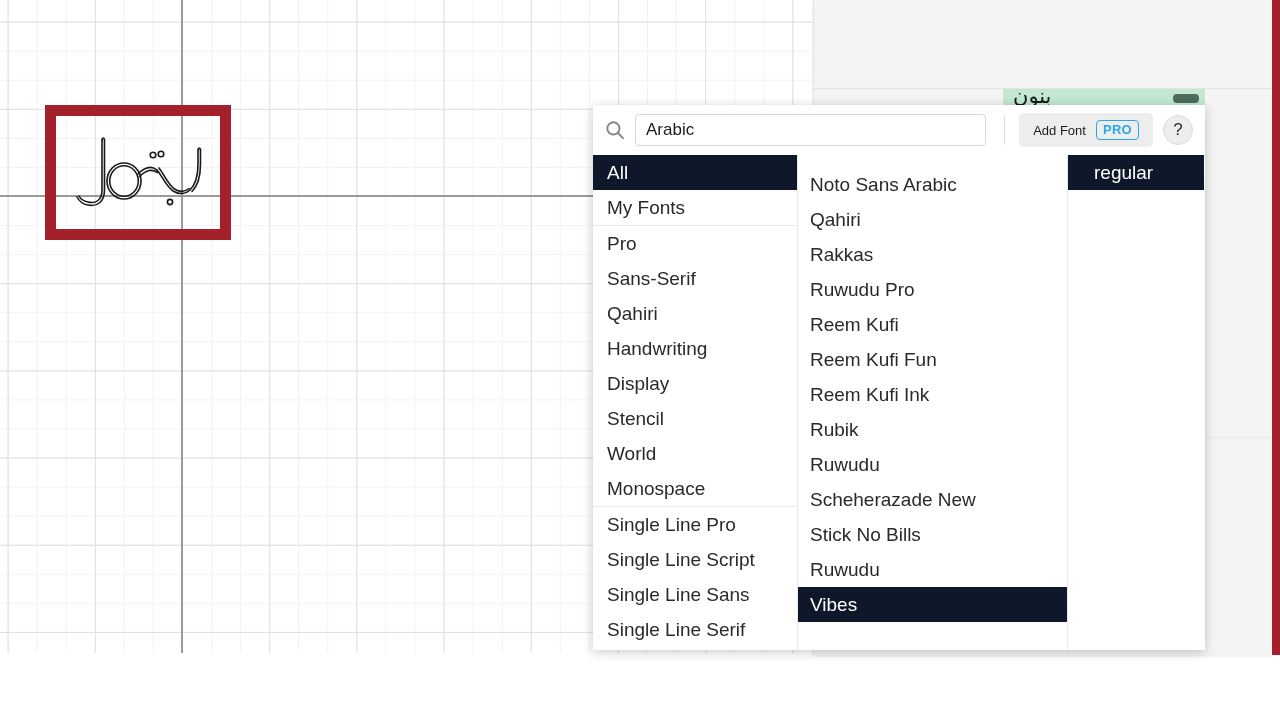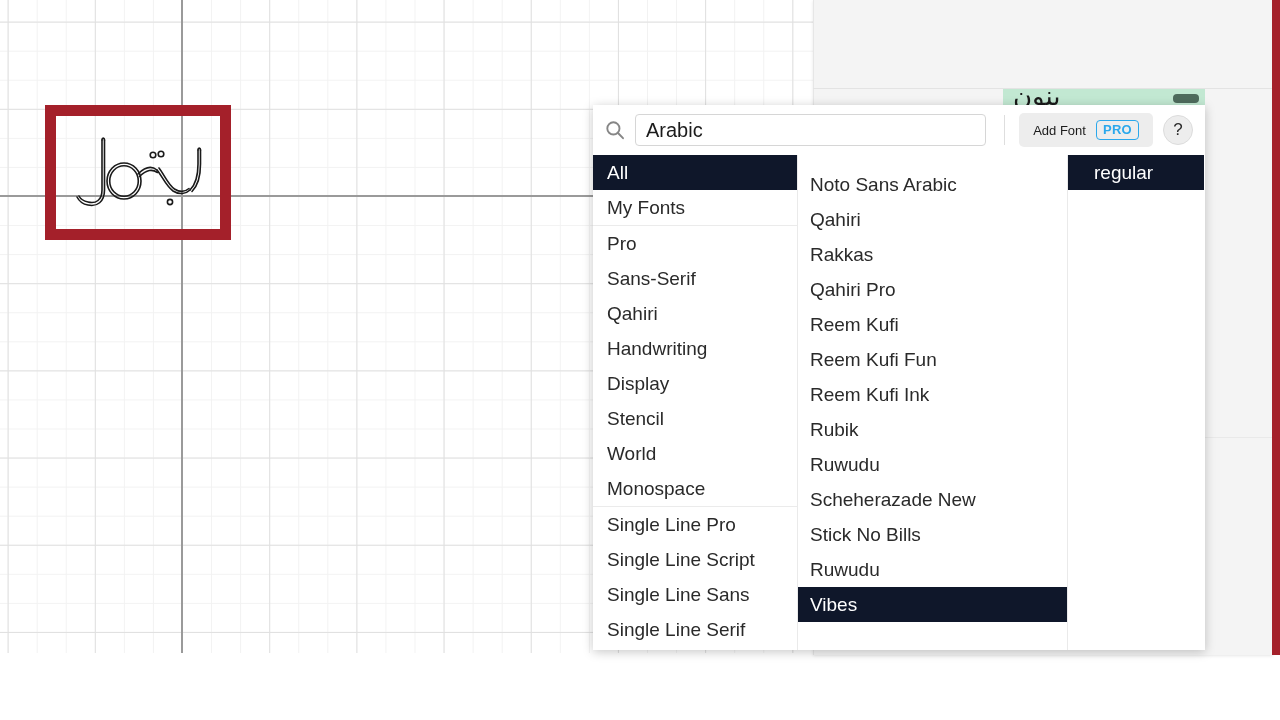--- a/index.html
+++ b/index.html
@@ -98,21 +98,21 @@
     position: absolute;
     left: 1003px; top: 89px;
     width: 202px; height: 19px;
     background: #c2e8d2;
     display: flex;
     align-items: center;
     justify-content: space-between;
     padding: 0 6px 0 10px;
   }
   #bg-font-row .arabic-sample {
-    font-size: 26px;
+    font-size: 21px;
     line-height: 19px;
     color: #1a1a1a;
     font-family: "DejaVu Sans", sans-serif;
     transform: translateY(-2px);
   }
   #bg-font-row .pill {
     width: 26px; height: 9px;
     border-radius: 4px;
     background: #4e6b5c;
   }
@@ -149,21 +149,21 @@
     margin-right: 6px;
   }
 
   #search-input {
     flex: 1 1 auto;
     height: 32px;
     border: 1px solid #d6d6d6;
     border-radius: 4px;
     background: #fff;
     font-family: "Liberation Sans", sans-serif;
-    font-size: 20px;
+    font-size: 17px;
     color: #1c1c1c;
     padding: 0 10px;
     outline: none;
   }
   #search-input::placeholder { color: #9b9b9b; }
 
   #toolbar-divider {
     width: 1px;
     height: 30px;
     background: #dedede;
@@ -382,21 +382,21 @@
             <div class="list-row">
               <span>Noto Sans Arabic</span>
             </div>
             <div class="list-row">
               <span>Qahiri</span>
             </div>
             <div class="list-row">
               <span>Rakkas</span>
             </div>
             <div class="list-row">
-              <span>Qahiri Pro</span>
+              <span>Ruwudu Pro</span>
             </div>
             <div class="list-row">
               <span>Reem Kufi</span>
             </div>
             <div class="list-row">
               <span>Reem Kufi Fun</span>
             </div>
             <div class="list-row">
               <span>Reem Kufi Ink</span>
             </div>

